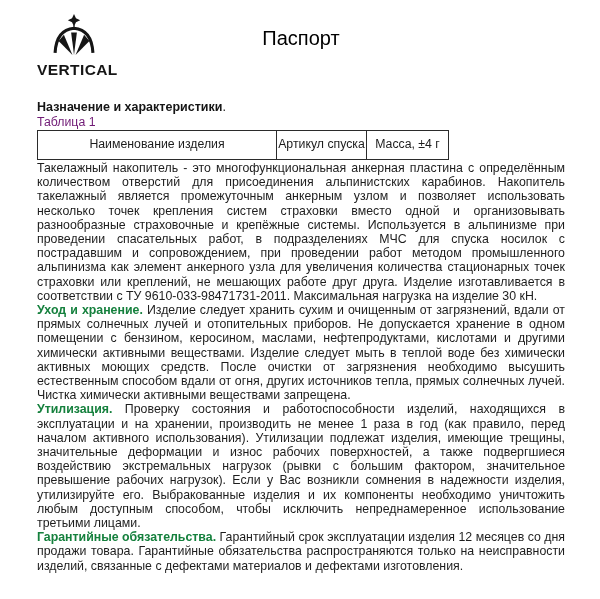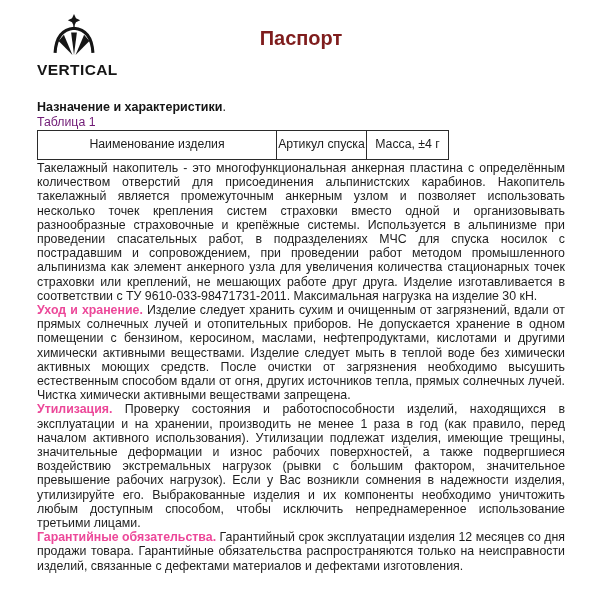--- a/index.html
+++ b/index.html
@@ -47,22 +47,22 @@
   .doc-title {
     margin: 0;
     font-size: 20.5px;
     font-weight: bold;
     color: #161616;
     line-height: 24px;
   }
   .doc-subtitle {
     margin: 0;
     font-size: 20px;
-    font-weight: bold;
-    color: #7f1d1d;
+    font-weight: normal;
+    color: #000000;
     line-height: 24px;
   }
 
   
   .section-heading {
     margin: 16px 0 0 0;
     font-size: 12.5px;
     line-height: 15px;
     font-weight: bold;
     color: #151515;
@@ -106,21 +106,21 @@
 
   
   .body-text { margin-top: 1px; }
   .body-text p {
     margin: 0;
     font-size: 12.35px;
     line-height: 14.2px;
     text-align: justify;
     color: #1d1d1d;
   }
-  .body-text p b { color: #ec4899; }
+  .body-text p b { color: #15803d; }
 </style>
 </head>
 <body>
 
 <div class="page">
 
   <div class="doc-header">
     <div class="logo">
       <svg class="logo-icon" width="44" height="46" viewBox="0 0 100 104" aria-hidden="true">
         <path d="M50 0 L54.5 9.5 L64 14 L54.5 18.5 L50 28 L45.5 18.5 L36 14 L45.5 9.5 Z" fill="#151515"></path>

